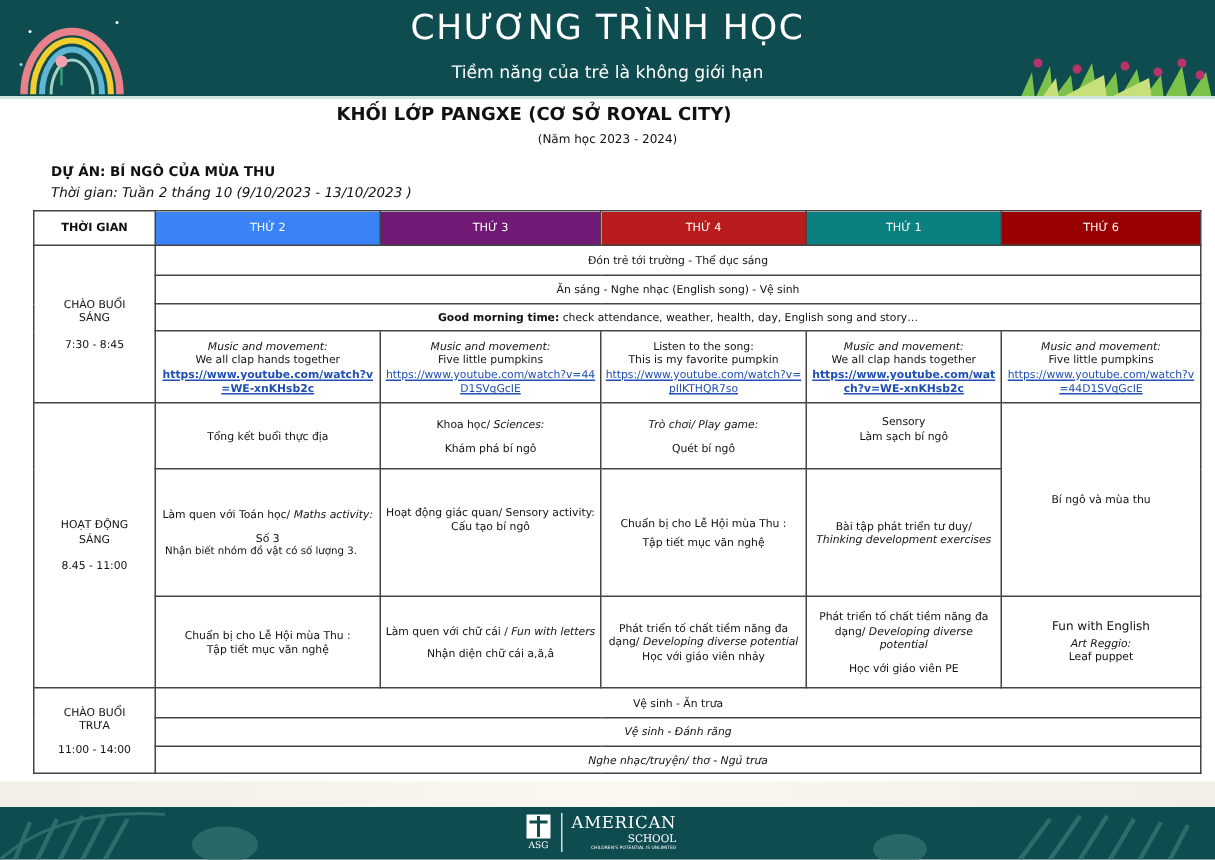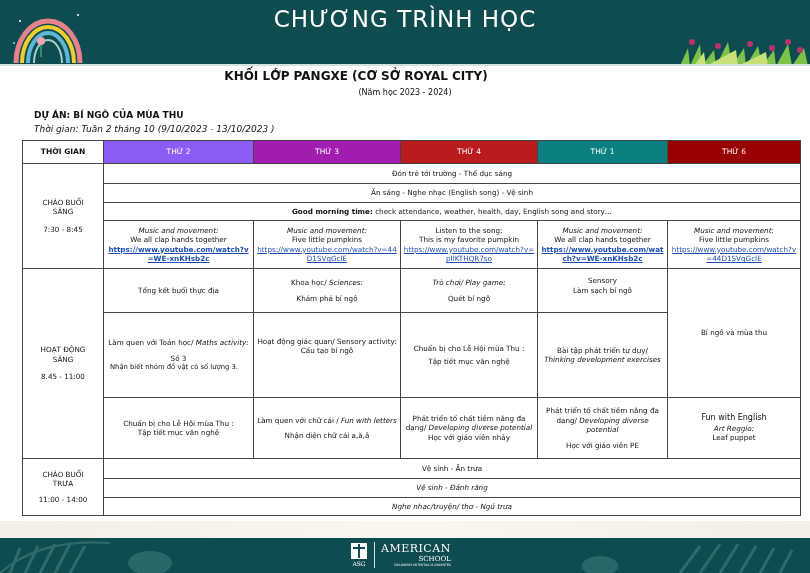--- a/index.html
+++ b/index.html
@@ -48,20 +48,21 @@
     <path d="M14 60 A26 36 0 0 1 66 60" stroke="#f2cd2e" stroke-width="4" fill="none"></path>
     <path d="M20 60 A20 30 0 0 1 60 60" stroke="#5fb7d4" stroke-width="4" fill="none"></path>
     <path d="M26 60 A14 23 0 0 1 54 60" stroke="#9fd3c7" stroke-width="2" fill="none"></path>
     <circle cx="33" cy="38" r="4" fill="#f3a1b0"></circle>
     <path d="M33 42 L33 54" stroke="#3aa57a" stroke-width="1.5"></path>
     <circle cx="12" cy="18" r="1" fill="#fff"></circle>
       <circle cx="70" cy="12" r="1" fill="#fff"></circle>
       <circle cx="6" cy="40" r="1" fill="#9fd3e0"></circle>
   </svg>
   <div class="banner-title">CHƯƠNG TRÌNH HỌC</div>
+  <div class="banner-sub">Tiềm năng của trẻ là không giới hạn</div>
   <svg class="grass" viewBox="0 0 140 28">
     <path d="M10 28 L18 10 L20 28 L30 6 L32 28 L44 12 L46 28 L58 4 L62 28 L74 10 L76 28 L88 8 L92 28 L104 12 L106 28 L118 6 L122 28 L134 10 L138 28 Z" fill="#7cc24a"></path>
     <path d="M24 28 L34 14 L36 28 L66 12 L68 28 L96 14 L98 28 Z" fill="#c7e07a"></path>
     <circle cx="22" cy="4" r="3" fill="#b8336a"></circle>
       <circle cx="48" cy="8" r="3" fill="#b8336a"></circle>
     <circle cx="80" cy="6" r="3" fill="#b8336a"></circle>
       <circle cx="102" cy="10" r="3" fill="#b8336a"></circle>
     <circle cx="118" cy="4" r="3" fill="#b8336a"></circle>
       <circle cx="130" cy="12" r="3" fill="#b8336a"></circle>
   </svg>
@@ -78,22 +79,22 @@
     <col style="width:81px">
       <col style="width:150px">
       <col style="width:147px">
     <col style="width:137px">
       <col style="width:130px">
       <col style="width:133px">
   </colgroup>
   <tbody>
       <tr>
     <th class="timehead">THỜI GIAN</th>
-    <th style="background:#8b5cf6">THỨ 2</th>
-    <th style="background:#a21caf">THỨ 3</th>
+    <th style="background:#3b82f6">THỨ 2</th>
+    <th style="background:#701a75">THỨ 3</th>
     <th style="background:#b91c1c">THỨ 4</th>
     <th style="background:#0b8080">THỨ 1</th>
     <th style="background:#990000">THỨ 6</th>
   </tr>
 
   <tr style="height:20px">
     <td rowspan="4" class="timecell">
       <div style="width:60px;margin:0 auto">CHÀO BUỔI SÁNG</div>
       <div style="margin-top:8px">7:30 - 8:45</div>
     </td>

